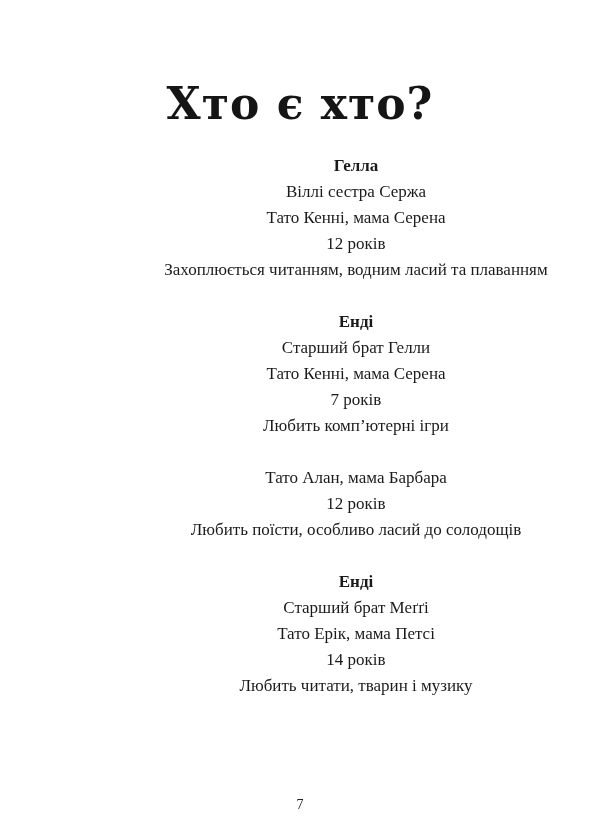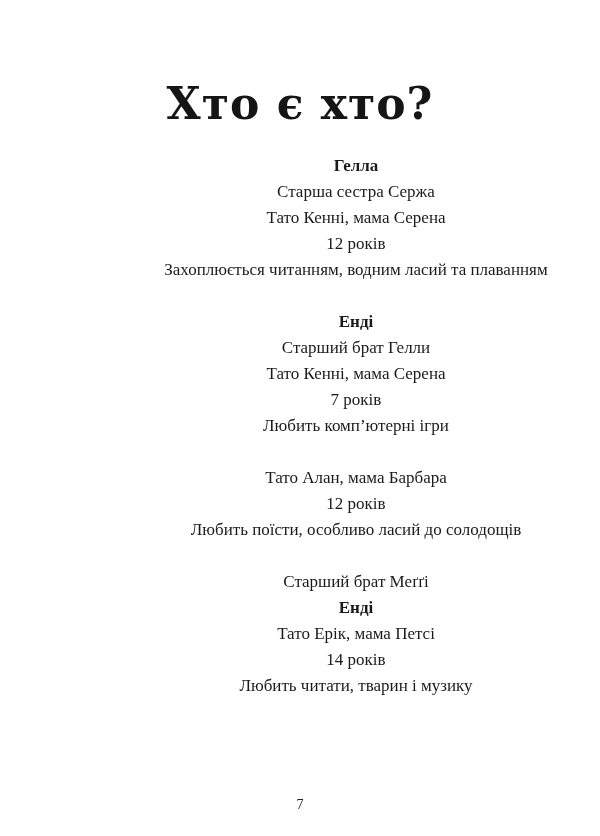--- a/index.html
+++ b/index.html
@@ -58,43 +58,43 @@
 </style>
 </head>
 <body>
 
 <h1 class="page-title" style="margin:0;">Хто є хто?</h1>
 
 <div class="entries">
 
   <div class="entry">
     <div class="entry-line entry-name">Гелла</div>
-    <div class="entry-line">Старша сестра Сержа</div>
+    <div class="entry-line">Віллі сестра Сержа</div>
     <div class="entry-line">Тато Кенні, мама Серена</div>
     <div class="entry-line">12 років</div>
     <div class="entry-line">Захоплюється читанням, водним ласий та плаванням</div>
   </div>
 
   <div class="entry">
     <div class="entry-line entry-name">Енді</div>
     <div class="entry-line">Старший брат Гелли</div>
     <div class="entry-line">Тато Кенні, мама Серена</div>
     <div class="entry-line">7 років</div>
     <div class="entry-line">Любить комп’ютерні ігри</div>
   </div>
 
   <div class="entry">
     <div class="entry-line">Тато Алан, мама Барбара</div>
     <div class="entry-line">12 років</div>
     <div class="entry-line">Любить поїсти, особливо ласий до солодощів</div>
   </div>
 
   <div class="entry">
+    <div class="entry-line entry-name">Енді</div>
     <div class="entry-line">Старший брат Меґґі</div>
-    <div class="entry-line entry-name">Енді</div>
     <div class="entry-line">Тато Ерік, мама Петсі</div>
     <div class="entry-line">14 років</div>
     <div class="entry-line">Любить читати, тварин і музику</div>
   </div>
 
 </div>
 
 <div class="page-number">7</div>
 
 </body></html>

